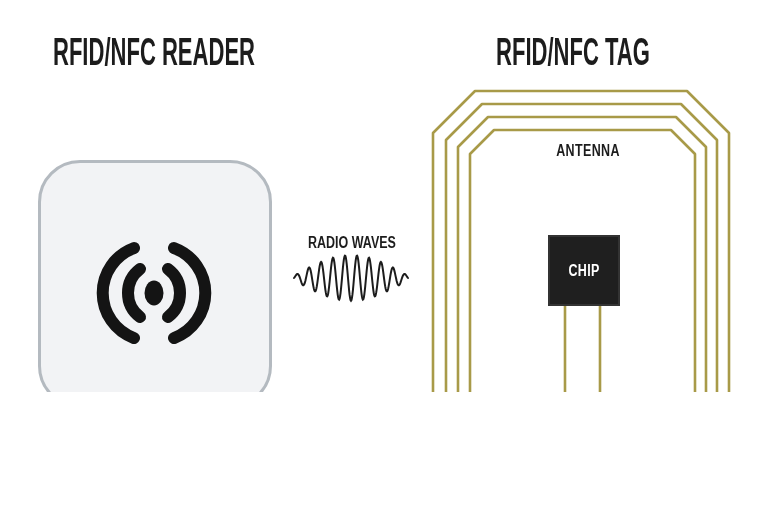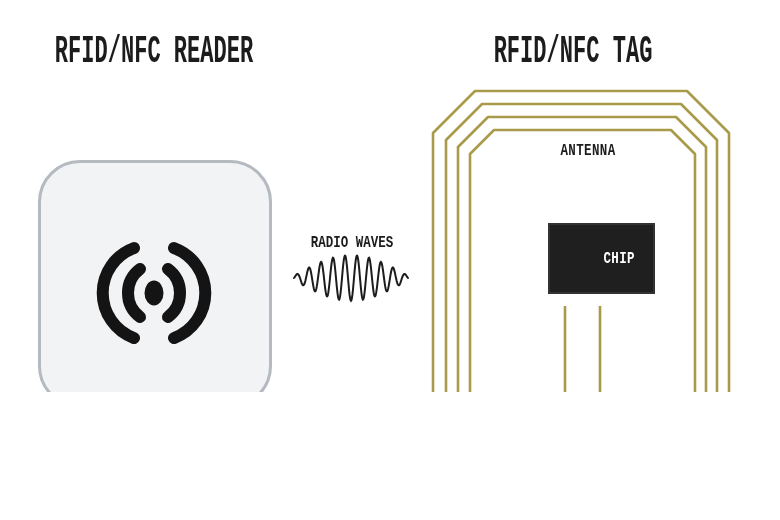--- a/index.html
+++ b/index.html
@@ -1,19 +1,19 @@
 <!DOCTYPE html>
 <html style="--background: #ffffff; --text: #1c1c1c; --coil: #a89a48; --chip-bg: #1f1f1f; --chip-text: #ffffff; --reader-fill: #f2f3f5; --reader-border: #b4bac0; --wave: #1c1c1c; --icon: #141414;"><head>
 <meta charset="utf-8">
 <style>
   html,body{margin:0;padding:0;background:#fff;}
   .stage{
     position:relative;width:780px;height:392px;overflow:hidden;
     background:var(--background,#ffffff);
-    font-family:Liberation Mono, monospace;
+    font-family:Liberation Sans, sans-serif;
     color:var(--text,#1c1c1c);
   }
   .title{
     position:absolute;top:33px;margin:0;
     font-size:38px;font-weight:700;line-height:1;
     white-space:nowrap;color:var(--text,#1c1c1c);
     transform:translateX(-50%) scaleX(0.58);
   }
   .small-label{
     position:absolute;margin:0;
@@ -29,25 +29,24 @@
     z-index:2;
   }
   .reader-icon{position:absolute;left:-6px;top:-6px;}
   .icon-stroke{stroke:var(--icon,#141414);fill:none;stroke-width:12;stroke-linecap:round;}
   .icon-fill{fill:var(--icon,#141414);}
   .coil-svg{position:absolute;left:0;top:0;z-index:1;}
   .coil-path{fill:none;stroke:var(--coil,#a89a48);stroke-width:2.6;stroke-linejoin:round;}
   .wave-svg{position:absolute;left:292px;top:250px;z-index:1;}
   .wave-path{fill:none;stroke:var(--wave,#1c1c1c);stroke-width:2;stroke-linecap:round;}
   .chip{
-    position:absolute;left:548px;top:223px;width:72px;height:71px;
+    position:absolute;left:548px;top:235px;width:72px;height:71px;
     background:var(--chip-bg,#1f1f1f);z-index:3;
     display:flex;align-items:center;justify-content:center;
     box-shadow:inset 0 0 0 2px #333;
-    padding-left:35px;
   }
   .chip-label{
     font-size:16px;font-weight:700;letter-spacing:0.5px;
     color:var(--chip-text,#ffffff);transform:scaleX(0.78);white-space:nowrap;
   }
   .antenna-label{left:588px;top:143px;letter-spacing:0.5px;}
   .radio-label{left:352px;top:235px;}
 </style>
 </head>
 <body>

